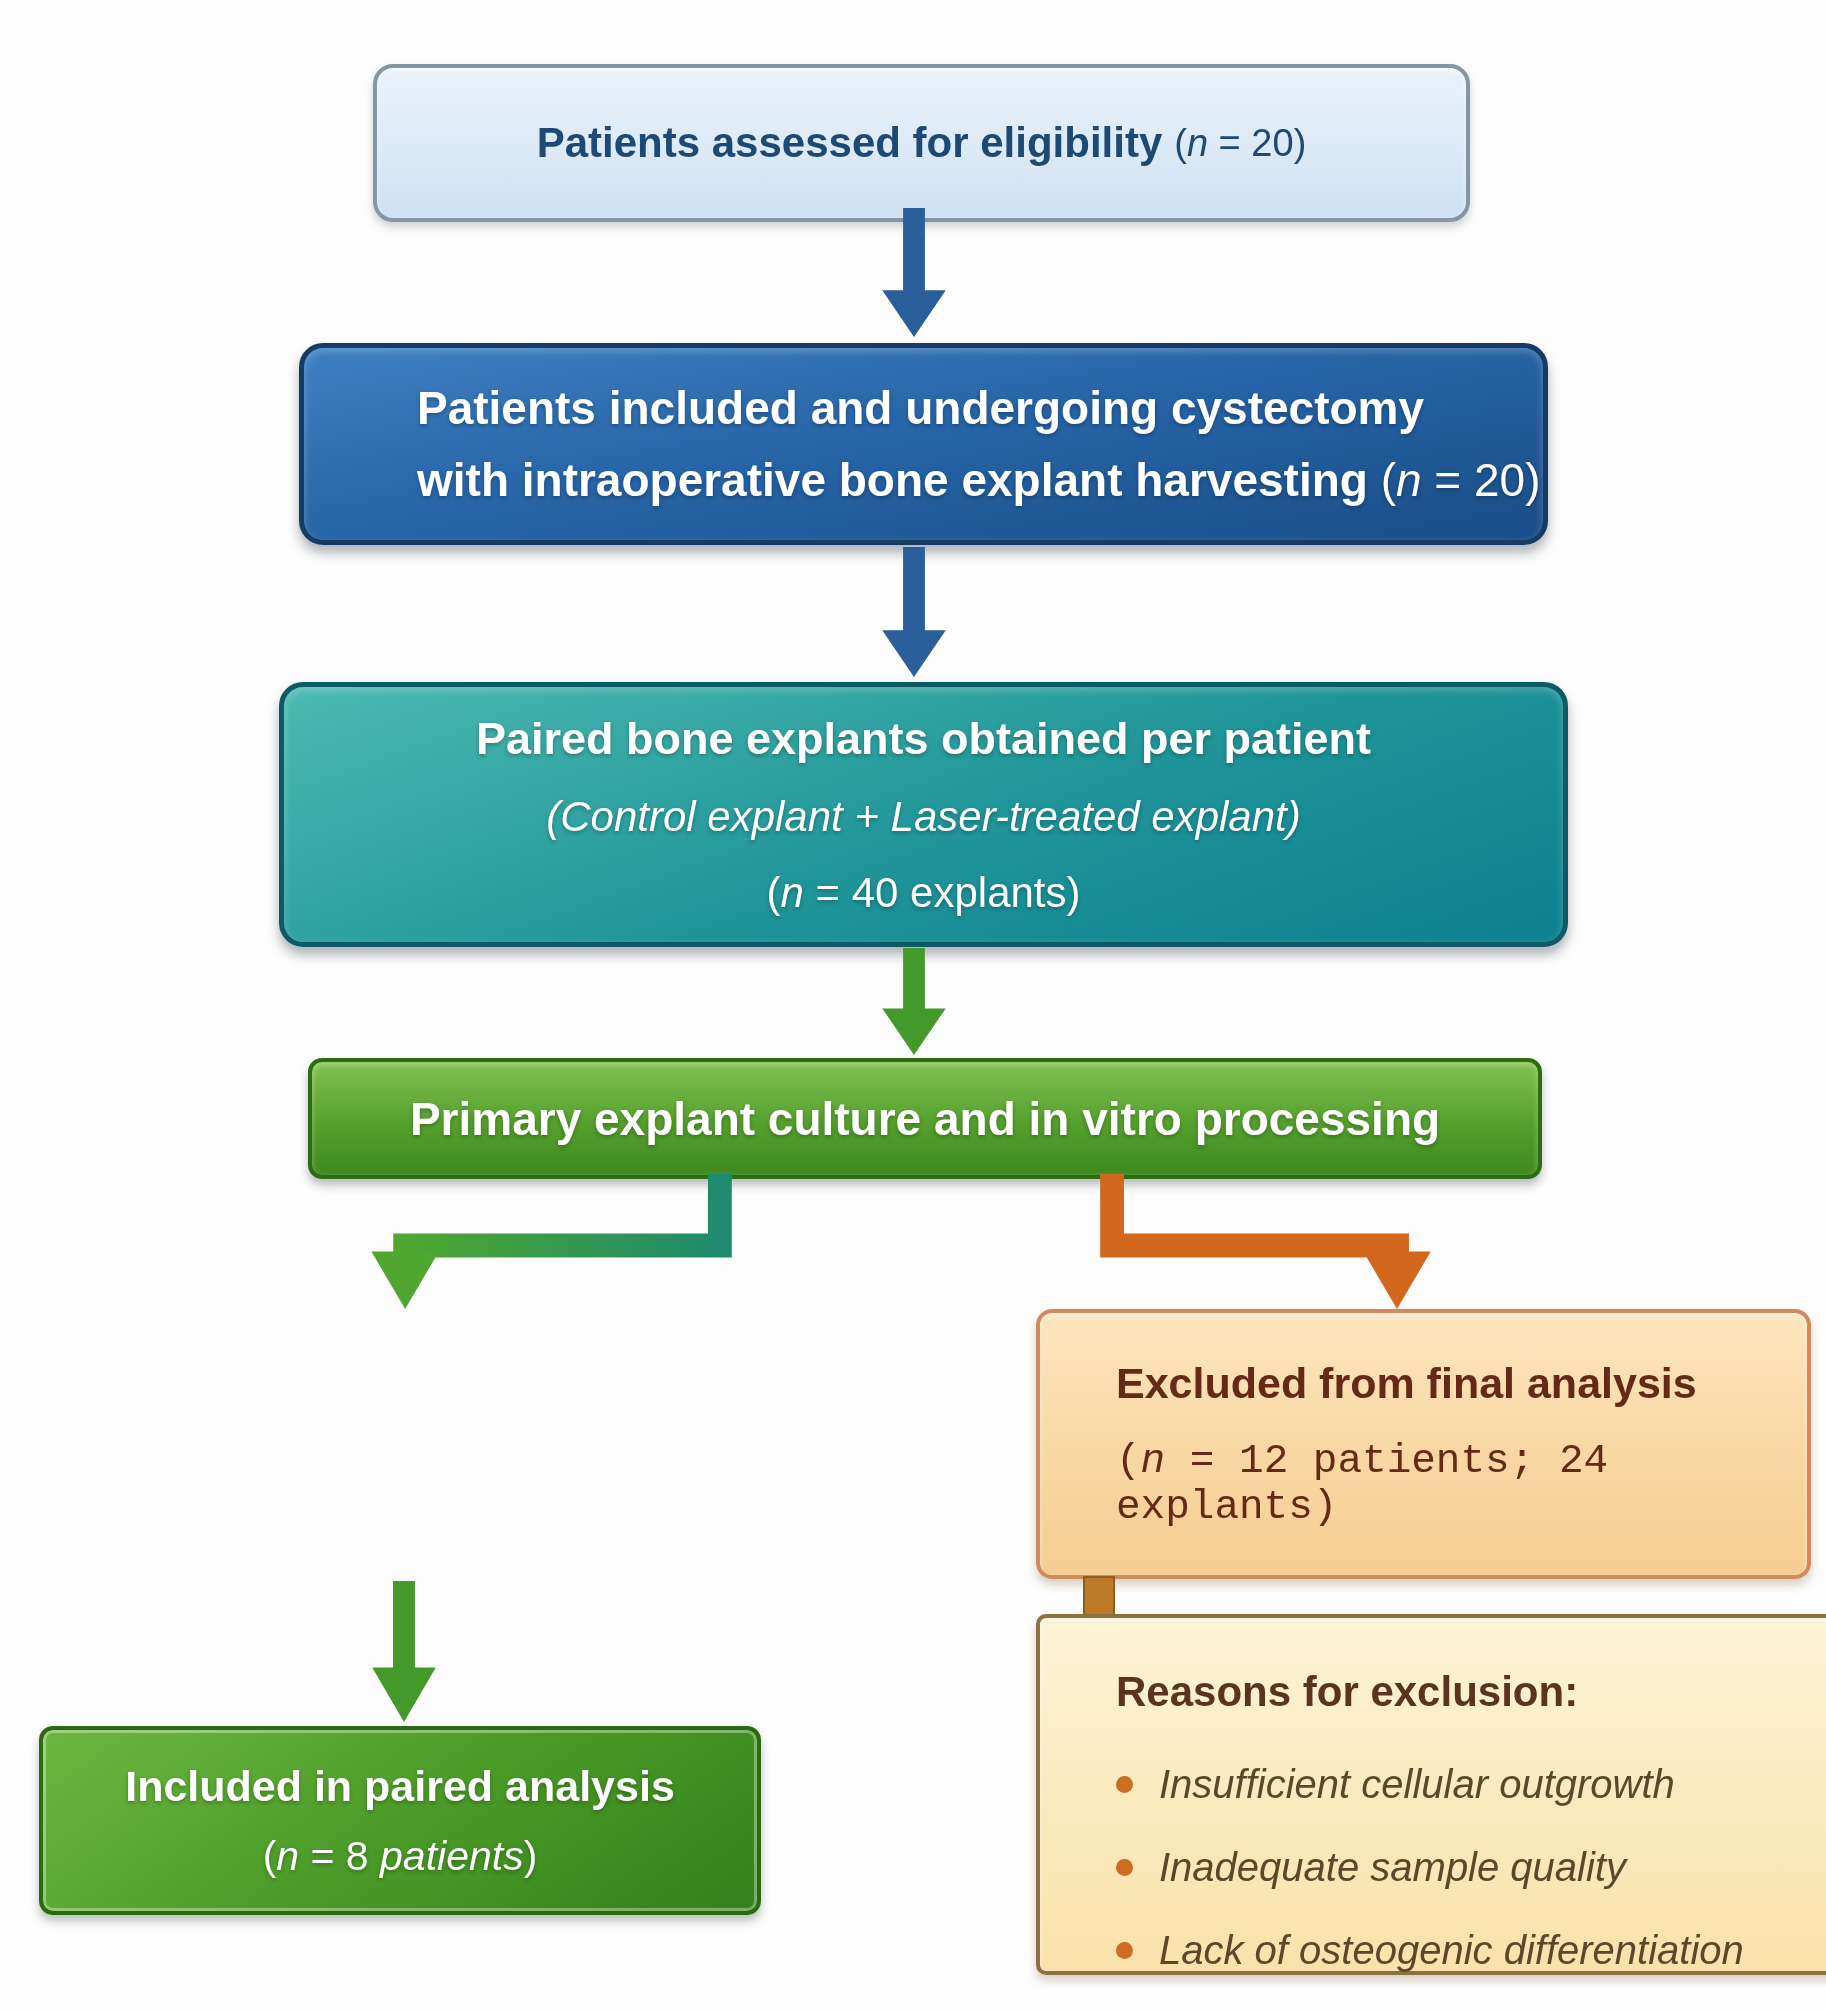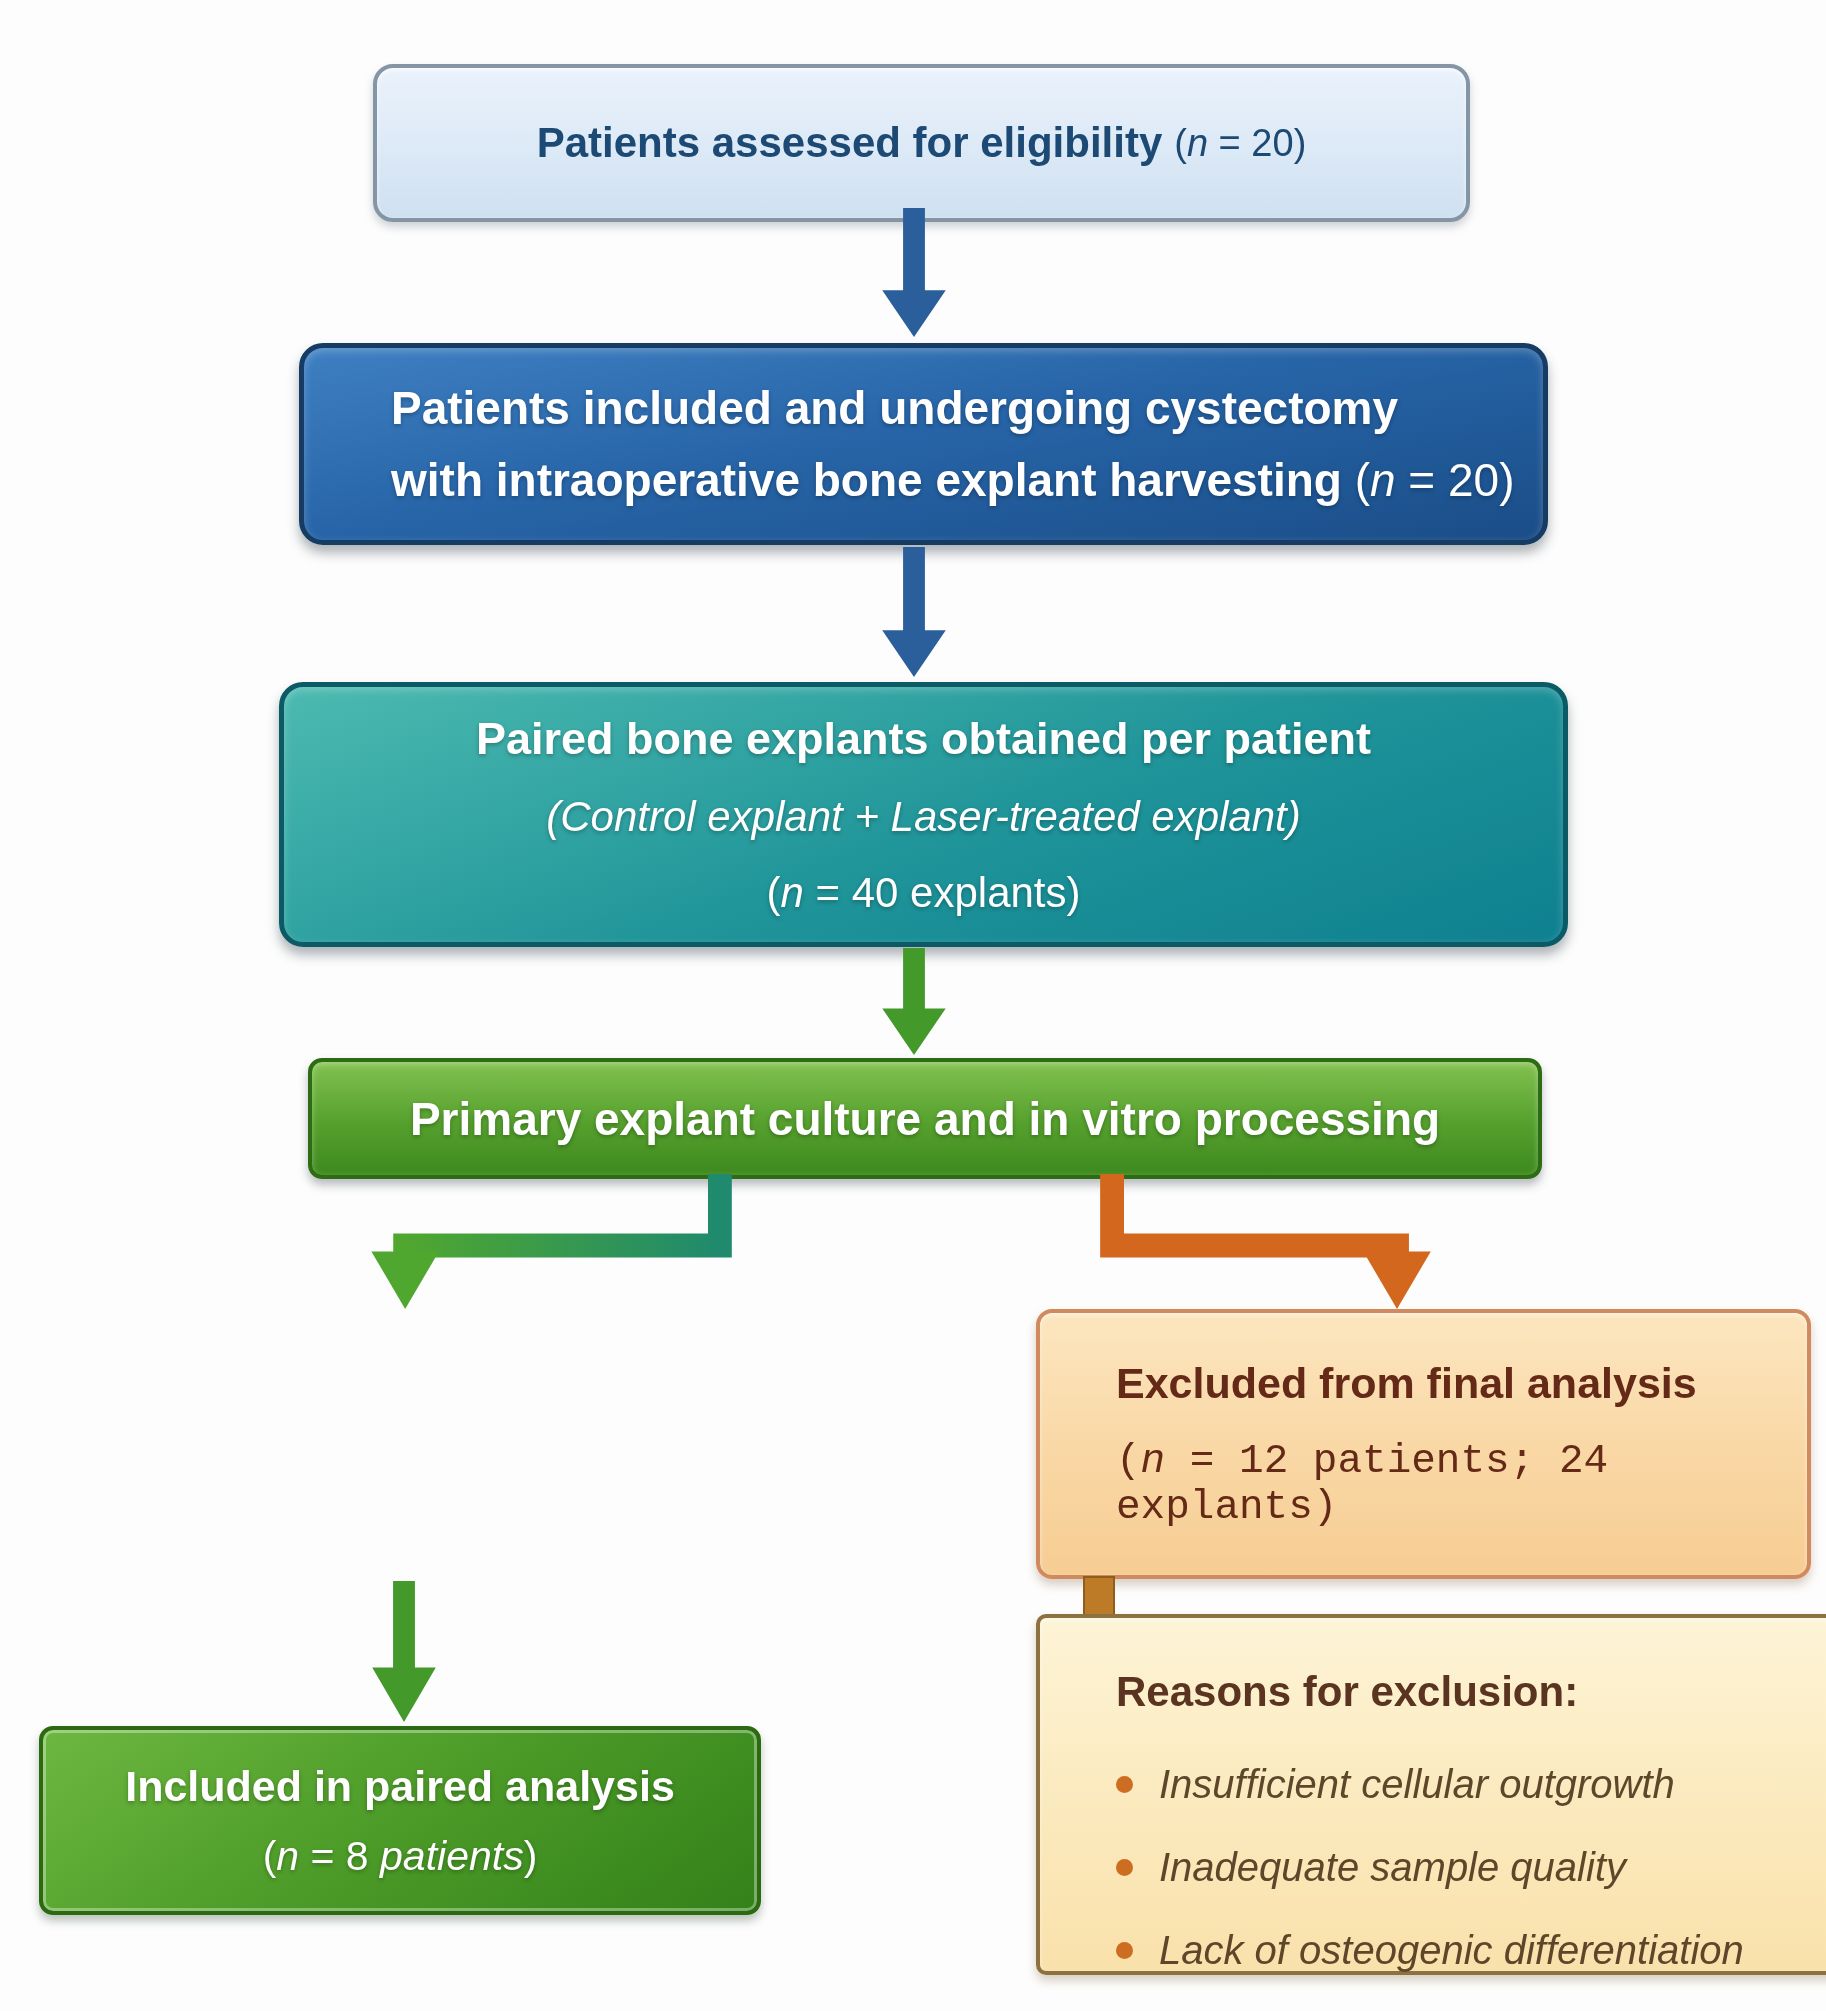--- a/index.html
+++ b/index.html
@@ -22,21 +22,21 @@
   }
   .box1 .l1{font-size:42px;font-weight:bold;}
   .box1 .count{font-size:38px;font-weight:normal;margin-left:12px;}
 
   
   .box2{
     left:299px;top:343px;width:1249px;height:202px;
     background:linear-gradient(170deg,#3e7fc2 0%,#2765a8 45%,#1a4d88 100%);
     border:5px solid #163c64;border-radius:24px;
     box-shadow:0 8px 12px rgba(80,90,100,.45), inset 0 3px 8px rgba(255,255,255,.25);
-    display:flex;flex-direction:column;justify-content:center;gap:18px;padding-left:87px;
+    display:flex;flex-direction:column;justify-content:center;gap:18px;padding-left:113px;
   }
   .box2 .l1{font-size:46px;font-weight:bold;}
   .box2 .l2{font-size:46px;font-weight:normal;}
 
   
   .box3{
     left:279px;top:682px;width:1289px;height:265px;
     background:linear-gradient(160deg,#4cbab0 0%,#1f9499 55%,#0e8090 100%);
     border:5px solid #0b5a66;border-radius:24px;
     box-shadow:0 8px 12px rgba(80,90,100,.45), inset 0 3px 8px rgba(255,255,255,.25);

